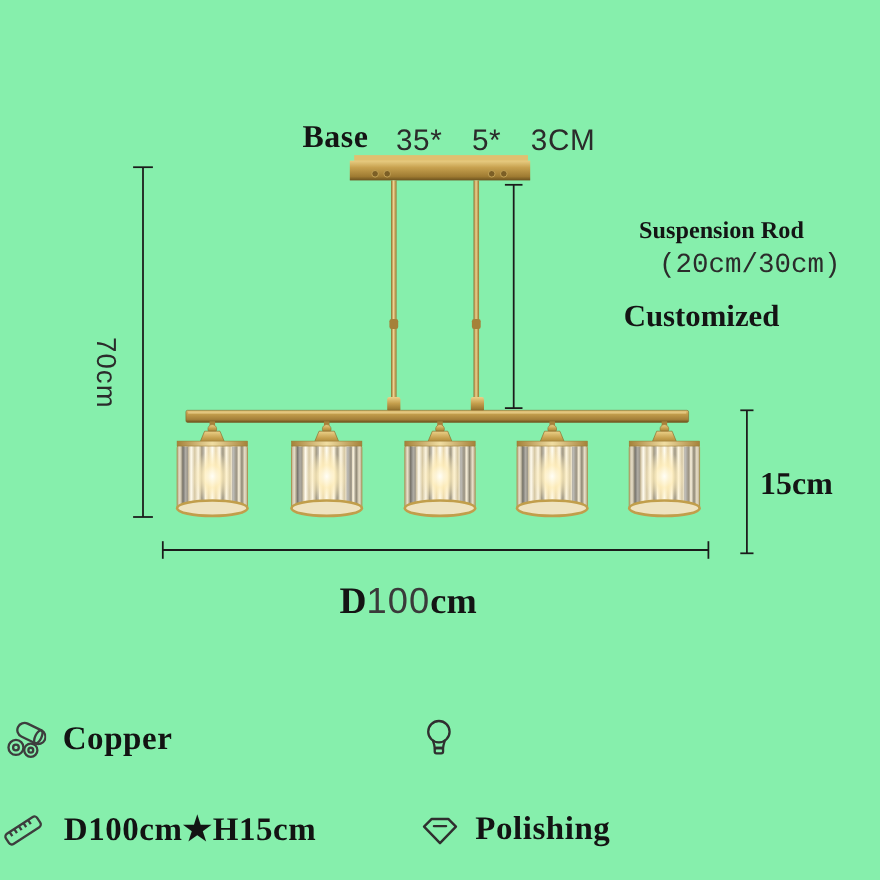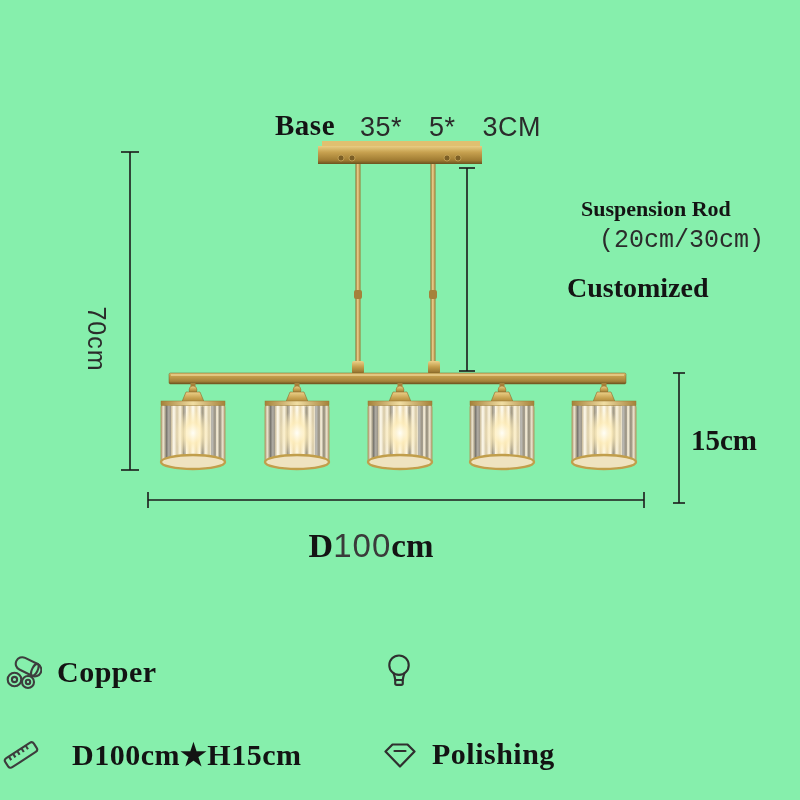--- a/index.html
+++ b/index.html
@@ -21,21 +21,21 @@
   .d100{left:171px;top:527px;width:400px;text-align:center;white-space:nowrap;}
   .d100 .dp{font-family:"Liberation Serif","DejaVu Serif",serif;font-weight:700;font-size:34px;color:#141414;}
   .d100 .dv{font-family:"Liberation Sans","DejaVu Sans",sans-serif;font-weight:300;font-size:33px;color:#3a3a3a;letter-spacing:1px;}
   .d100 .du{font-family:"Liberation Serif","DejaVu Serif",serif;font-weight:700;font-size:33px;color:#141414;margin-left:0;}
 
   .spec-item{display:flex;align-items:center;}
   .spec-label{font-family:"Liberation Serif","DejaVu Serif",serif;font-weight:700;
               font-size:30px;color:#131313;letter-spacing:.5px;}
   .spec-copper{left:4px;top:653px;gap:15px;text-align:center;}
   .spec-bulb{left:384px;top:652px;gap:9px;}
-  .spec-size{left:2px;top:735px;gap:32px;}
+  .spec-size{left:2px;top:735px;gap:18px;}
   .spec-polish{left:380px;top:735px;gap:12px;}
   .spec-icon{flex:0 0 auto;display:block;}
 </style>
 </head>
 <body>
 
 <div class="stage">
 
   <svg class="abs" style="left:0;top:0" width="800" height="800" viewBox="0 0 800 800">
     <defs>

